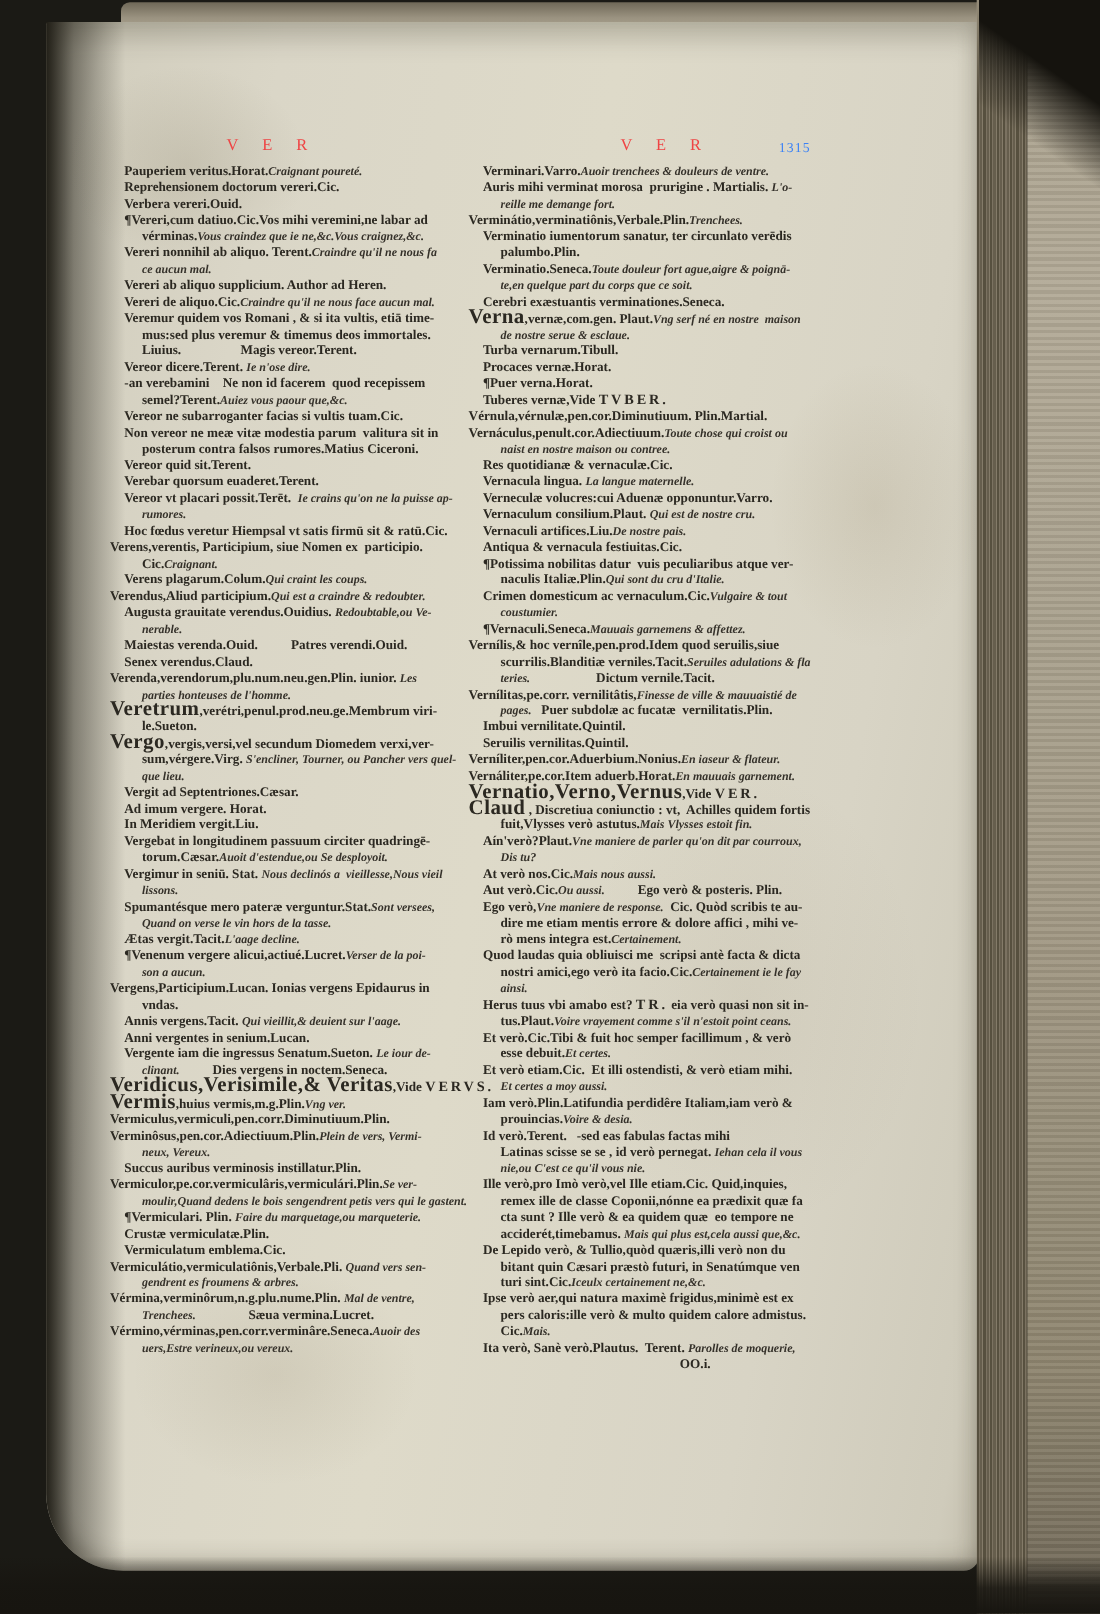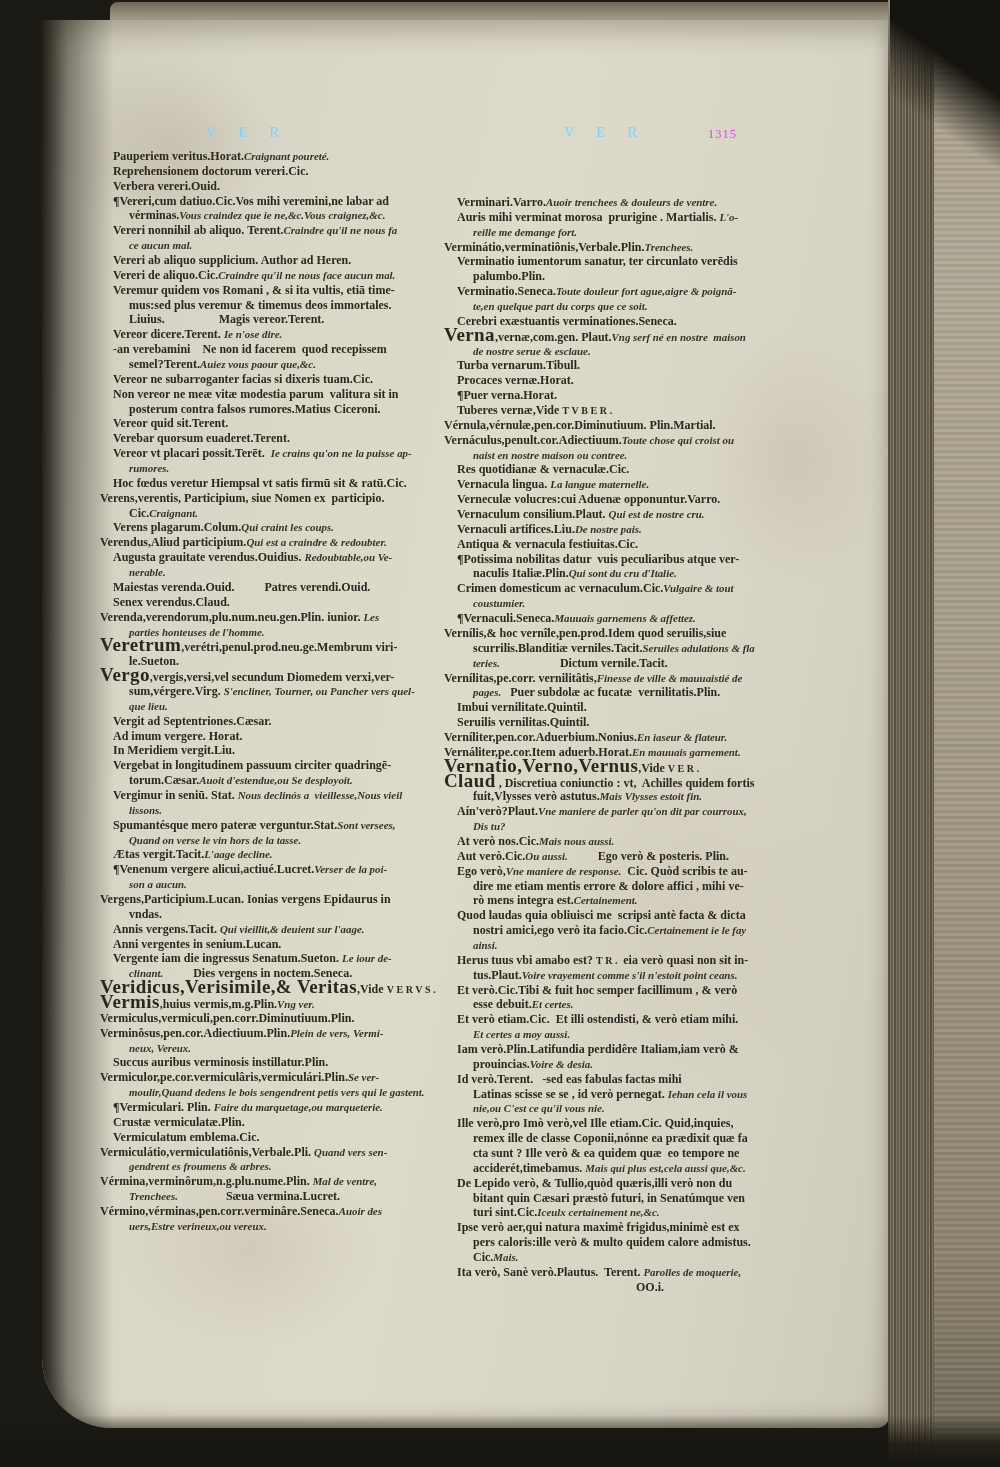--- a/index.html
+++ b/index.html
@@ -48,38 +48,38 @@
   .corner-dark-tr{
     position:absolute;right:0;top:0;width:110px;height:220px;
     background:linear-gradient(215deg,#15130e 32%,rgba(21,19,14,0) 58%);
   }
   .bottom-dark{
     position:absolute;left:0;bottom:0;width:100%;height:52px;
     background:linear-gradient(180deg,rgba(23,21,16,0) 0%,rgba(23,21,16,.85) 55%,#171510 100%);
   }
   
   .running-head{
-    position:absolute;top:124px;font-size:15px;letter-spacing:9px;color:#7dd3fc;
+    position:absolute;top:124px;font-size:15px;letter-spacing:9px;color:#ef4444;
     font-family:"Liberation Serif",serif;
   }
   .rh-left{left:206px;}
   .rh-right{left:564px;}
-  .page-number{position:absolute;top:127px;left:708px;font-size:12.5px;color:#d946ef;letter-spacing:1px;}
+  .page-number{position:absolute;top:127px;left:708px;font-size:12.5px;color:#3b82f6;letter-spacing:1px;}
   .col{position:absolute;top:148px;color:#2b2821;font-weight:bold;}
   .col-left{left:100px;width:360px;}
-  .col-right{left:444px;width:340px;margin-top:46px;}
+  .col-right{left:426px;width:340px;}
   .line{height:14.87px;line-height:14.6px;white-space:pre;}
   .ind0{padding-left:0;}
   .ind1{padding-left:13px;}
   .ind2{padding-left:29px;}
   .inds{padding-left:192px;}
   .sg-r{font-size:12px;}
   .sg-i{font-style:italic;font-size:10.9px;color:#35312a;}
   .sg-b{font-size:19px;letter-spacing:.4px;}
-  .sg-v{font-size:10px;letter-spacing:2.6px;text-align:right;}
+  .sg-v{font-size:13px;letter-spacing:2.6px;text-align:right;}
 </style>
 </head>
 <body>
 
 <div class="top-block-edge"></div>
 <div class="page"></div>
 <div class="gutter-shadow"></div>
 <div class="stain s1"></div>
 <div class="stain s2"></div>
 <div class="stain s3"></div>
@@ -102,21 +102,21 @@
     <div class="line ind1"><span class="sg-r">Vereri nonnihil ab aliquo. Terent.</span><span class="sg-i">Craindre qu'il ne nous fa</span></div>
     <div class="line ind2"><span class="sg-i">ce aucun mal.</span></div>
     <div class="line ind1"><span class="sg-r">Vereri ab aliquo supplicium. Author ad Heren.</span></div>
     <div class="line ind1"><span class="sg-r">Vereri de aliquo.Cic.</span><span class="sg-i">Craindre qu'il ne nous face aucun mal.</span></div>
     <div class="line ind1"><span class="sg-r">Veremur quidem vos Romani , &amp; si ita vultis, etiā time-</span></div>
     <div class="line ind2"><span class="sg-r">mus:sed plus veremur &amp; timemus deos immortales.</span></div>
     <div class="line ind2"><span class="sg-r">Liuius.                  Magis vereor.Terent.</span></div>
     <div class="line ind1"><span class="sg-r">Vereor dicere.Terent. </span><span class="sg-i">Ie n'ose dire.</span></div>
     <div class="line ind1"><span class="sg-r">-an verebamini    Ne non id facerem  quod recepissem</span></div>
     <div class="line ind2"><span class="sg-r">semel?Terent.</span><span class="sg-i">Auiez vous paour que,&amp;c.</span></div>
-    <div class="line ind1"><span class="sg-r">Vereor ne subarroganter facias si dixeris tuam.Cic.</span></div>
+    <div class="line ind1"><span class="sg-r">Vereor ne subarroganter facias si vultis tuam.Cic.</span></div>
     <div class="line ind1"><span class="sg-r">Non vereor ne meæ vitæ modestia parum  valitura sit in</span></div>
     <div class="line ind2"><span class="sg-r">posterum contra falsos rumores.Matius Ciceroni.</span></div>
     <div class="line ind1"><span class="sg-r">Vereor quid sit.Terent.</span></div>
     <div class="line ind1"><span class="sg-r">Verebar quorsum euaderet.Terent.</span></div>
     <div class="line ind1"><span class="sg-r">Vereor vt placari possit.Terēt.  </span><span class="sg-i">Ie crains qu'on ne la puisse ap-</span></div>
     <div class="line ind2"><span class="sg-i">rumores.</span></div>
     <div class="line ind1"><span class="sg-r">Hoc fœdus veretur Hiempsal vt satis firmū sit &amp; ratū.Cic.</span></div>
     <div class="line ind0"><span class="sg-r">Verens,verentis, Participium, siue Nomen ex  participio.</span></div>
     <div class="line ind2"><span class="sg-r">Cic.</span><span class="sg-i">Craignant.</span></div>
     <div class="line ind1"><span class="sg-r">Verens plagarum.Colum.</span><span class="sg-i">Qui craint les coups.</span></div>

